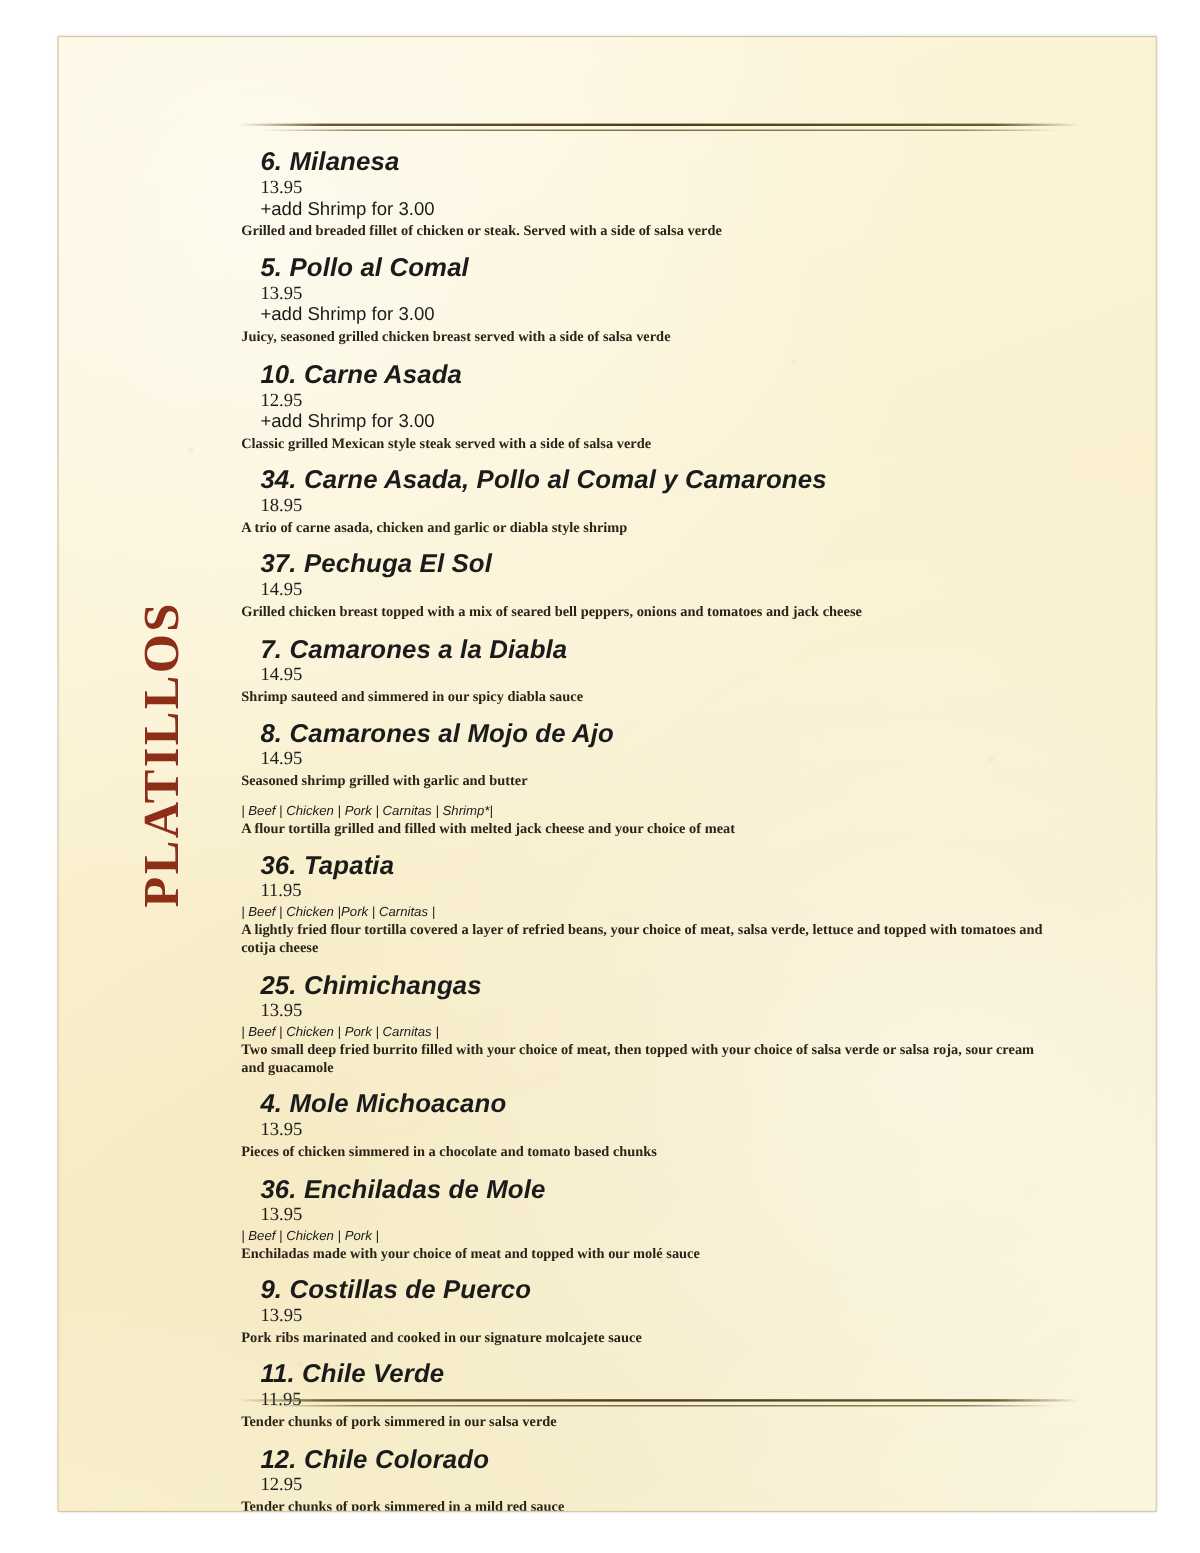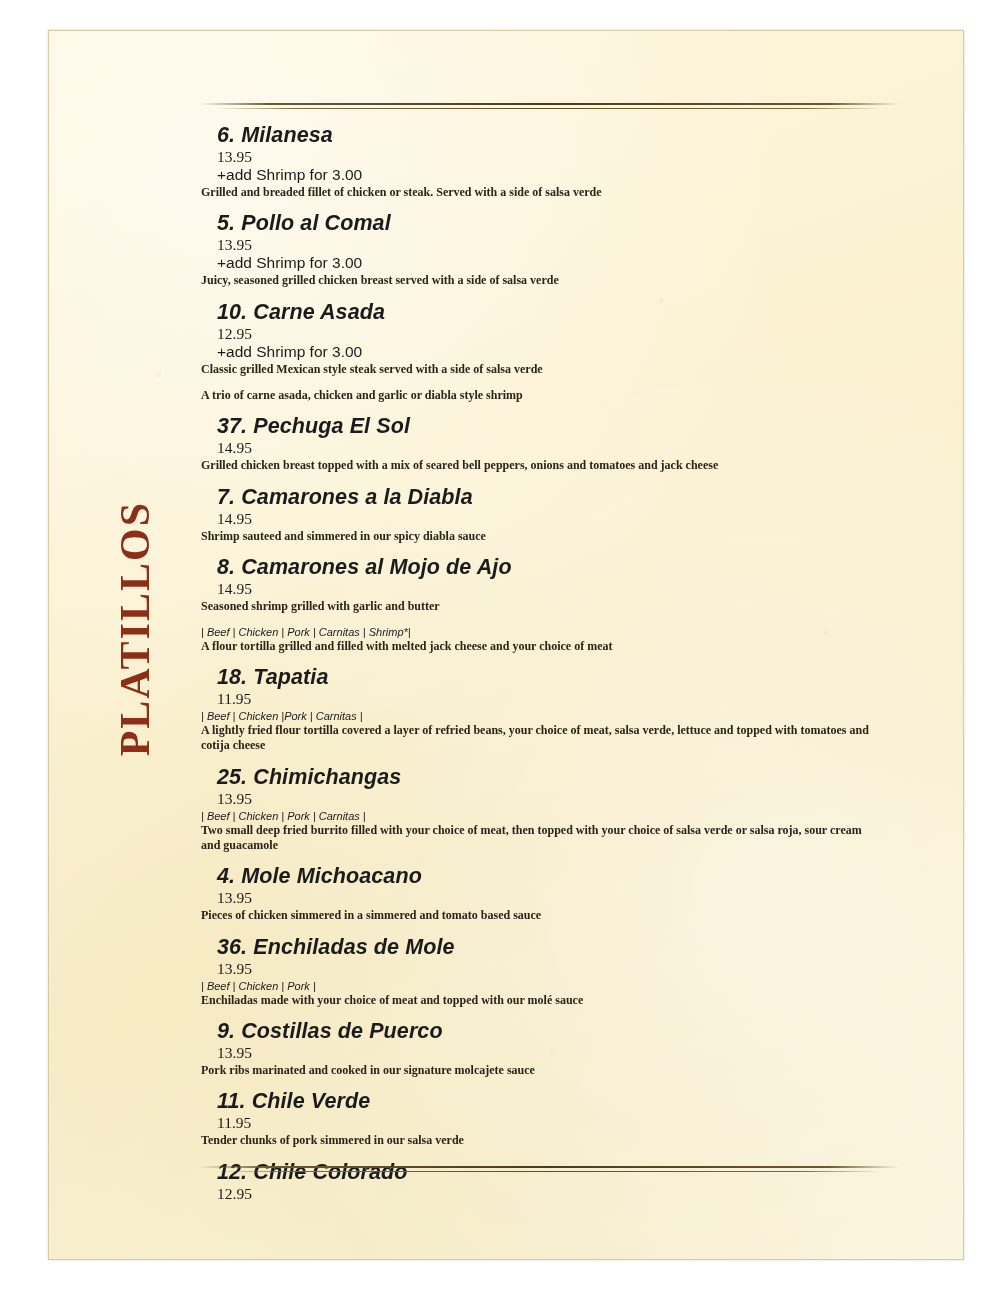--- a/index.html
+++ b/index.html
@@ -177,20 +177,24 @@
         </div>
         <div class="item">
           <div class="item-head">
             <span class="item-name">10. Carne Asada</span>
             <span class="item-price">12.95</span>
             <span class="item-extra">+add Shrimp for 3.00</span>
           </div>
           <div class="item-desc">Classic grilled Mexican style steak served with a side of salsa verde</div>
         </div>
         <div class="item">
+          <div class="item-head">
+            <span class="item-name">34. Carne Asada, Pollo al Comal y Camarones</span>
+            <span class="item-price">18.95</span>
+          </div>
           <div class="item-desc">A trio of carne asada, chicken and garlic or diabla style shrimp</div>
         </div>
         <div class="item">
           <div class="item-head">
             <span class="item-name">37. Pechuga El Sol</span>
             <span class="item-price">14.95</span>
           </div>
           <div class="item-desc">Grilled chicken breast topped with a mix of seared bell peppers, onions and tomatoes and jack cheese</div>
         </div>
         <div class="item">
@@ -206,40 +210,40 @@
             <span class="item-price">14.95</span>
           </div>
           <div class="item-desc">Seasoned shrimp grilled with garlic and butter</div>
         </div>
         <div class="item">
           <div class="item-options">| Beef | Chicken | Pork | Carnitas | Shrimp*|</div>
           <div class="item-desc">A flour tortilla grilled and filled with melted jack cheese and your choice of meat</div>
         </div>
         <div class="item">
           <div class="item-head">
-            <span class="item-name">18. Tapatia</span>
+            <span class="item-name">36. Tapatia</span>
             <span class="item-price">11.95</span>
           </div>
           <div class="item-options">| Beef | Chicken |Pork | Carnitas |</div>
           <div class="item-desc">A lightly fried flour tortilla covered a layer of refried beans, your choice of meat, salsa verde, lettuce and topped with tomatoes and cotija cheese</div>
         </div>
         <div class="item">
           <div class="item-head">
             <span class="item-name">25. Chimichangas</span>
             <span class="item-price">13.95</span>
           </div>
           <div class="item-options">| Beef | Chicken | Pork | Carnitas |</div>
           <div class="item-desc">Two small deep fried burrito filled with your choice of meat, then topped with your choice of salsa verde or salsa roja, sour cream and guacamole</div>
         </div>
         <div class="item">
           <div class="item-head">
             <span class="item-name">4. Mole Michoacano</span>
             <span class="item-price">13.95</span>
           </div>
-          <div class="item-desc">Pieces of chicken simmered in a simmered and tomato based sauce</div>
+          <div class="item-desc">Pieces of chicken simmered in a chocolate and tomato based chunks</div>
         </div>
         <div class="item">
           <div class="item-head">
             <span class="item-name">36. Enchiladas de Mole</span>
             <span class="item-price">13.95</span>
           </div>
           <div class="item-options">| Beef | Chicken | Pork |</div>
           <div class="item-desc">Enchiladas made with your choice of meat and topped with our molé sauce</div>
         </div>
         <div class="item">
@@ -254,20 +258,21 @@
             <span class="item-name">11. Chile Verde</span>
             <span class="item-price">11.95</span>
           </div>
           <div class="item-desc">Tender chunks of pork simmered in our salsa verde</div>
         </div>
         <div class="item">
           <div class="item-head">
             <span class="item-name">12. Chile Colorado</span>
             <span class="item-price">12.95</span>
           </div>
+          <div class="item-desc">Tender chunks of pork simmered in a mild red sauce</div>
         </div>
       </div>
 
     <div class="rule rule-bottom">
       <div class="thick"></div>
       <div class="thin"></div>
     </div>
   </div>
 </div>
 

